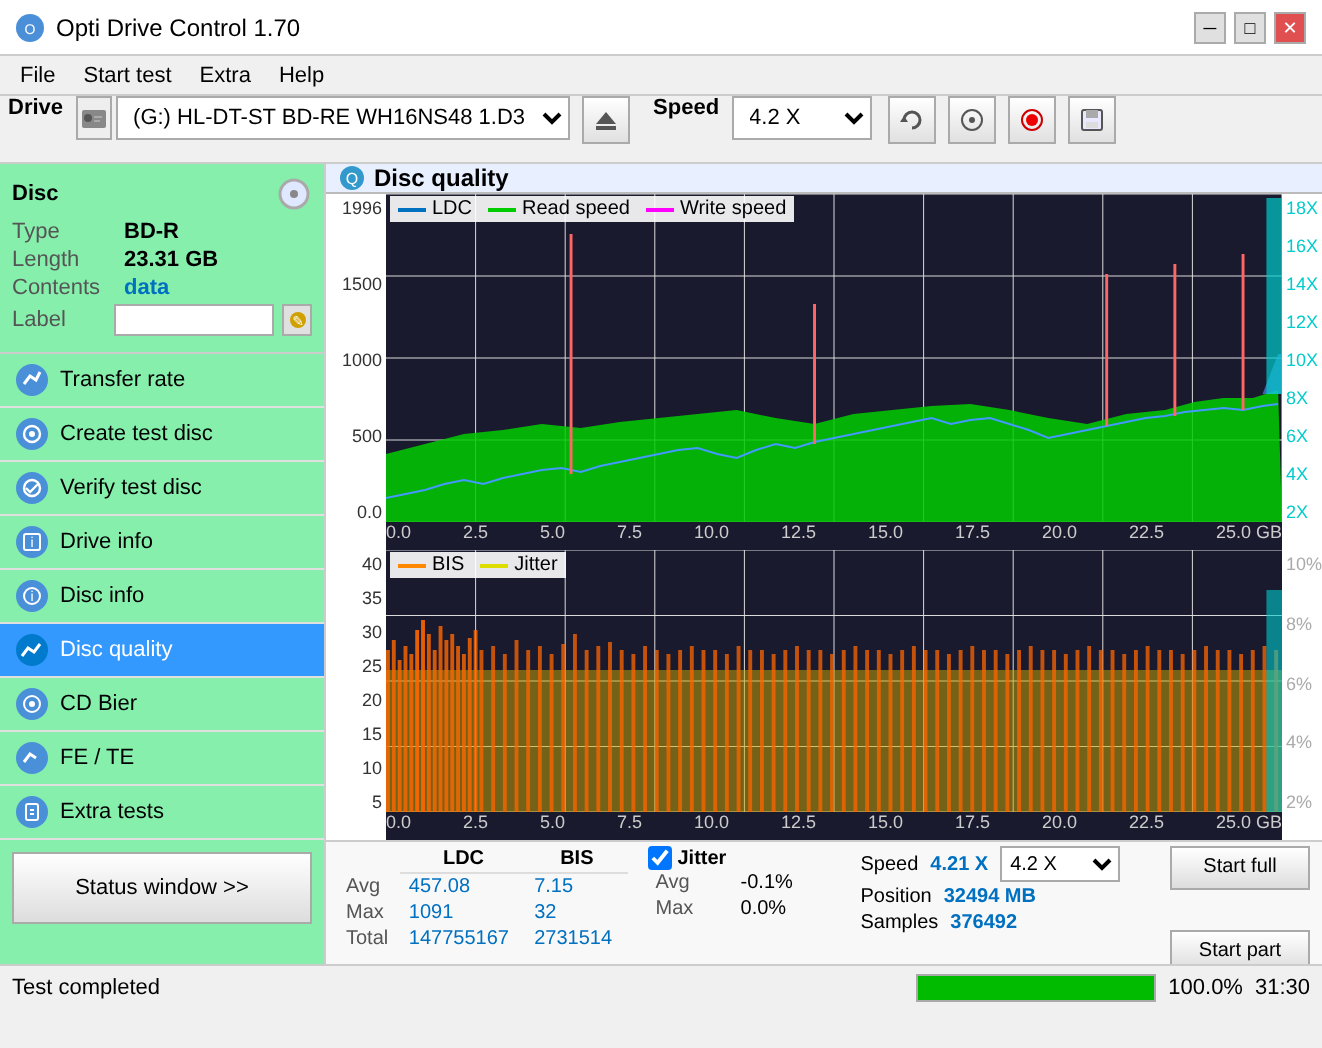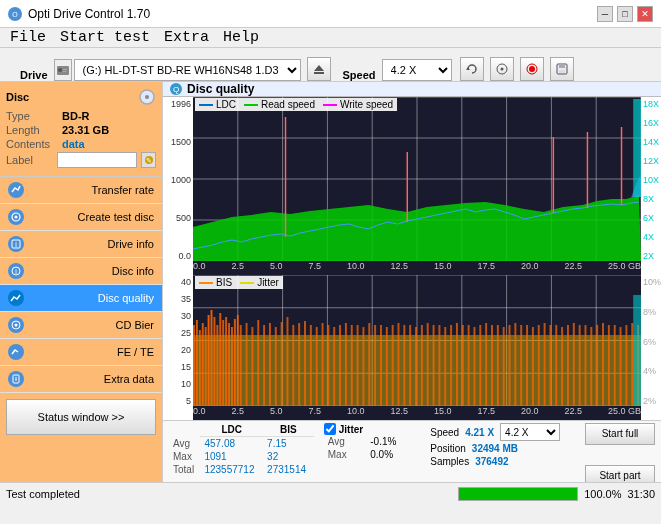--- a/index.html
+++ b/index.html
@@ -8,48 +8,48 @@
     
     .title-bar { background: #fff; height: 28px; display: flex; align-items: center; padding: 0 8px; border-bottom: 1px solid #ccc; justify-content: space-between; }
     .title-bar-left { display: flex; align-items: center; gap: 6px; font-size: 12px; font-weight: normal; }
     .title-icon { width: 14px; height: 14px; background: #4a90d9; border-radius: 50%; display: flex; align-items: center; justify-content: center; }
     .title-controls { display: flex; gap: 4px; }
     .title-btn { width: 16px; height: 16px; border: 1px solid #aaa; background: #e0e0e0; cursor: pointer; display: flex; align-items: center; justify-content: center; font-size: 9px; }
     .title-btn.close { background: #e05050; color: white; }
 
     
     .menu-bar { background: #f0f0f0; height: 20px; display: flex; align-items: center; padding: 0 4px; border-bottom: 1px solid #ccc; gap: 2px; }
-    .menu-item { padding: 1px 6px; font-size: 15px; cursor: pointer; font-family: Liberation Mono, monospace; }
-
-    
-    .drive-toolbar { background: #f0f0f0; height: 34px; display: flex; align-items: flex-end; padding: 0 20px; border-bottom: 1px solid #ccc; gap: 6px; }
+    .menu-item { padding: 1px 6px; font-size: 11px; cursor: pointer; }
+
+    
+    .drive-toolbar { background: #f0f0f0; height: 34px; display: flex; align-items: flex-start; padding: 0 4px; border-bottom: 1px solid #ccc; gap: 6px; }
     .drive-label { font-size: 11px; font-weight: bold; }
     .drive-select { height: 22px; font-size: 11px; border: 1px solid #aaa; background: white; padding: 0 4px; min-width: 220px; }
     .toolbar-icon-btn { width: 24px; height: 24px; border: 1px solid #aaa; background: linear-gradient(to bottom, #fff, #e0e0e0); cursor: pointer; display: flex; align-items: center; justify-content: center; font-size: 12px; }
     .speed-label { font-size: 11px; font-weight: bold; margin-left: 6px; }
     .speed-select { height: 22px; font-size: 11px; border: 1px solid #aaa; background: white; padding: 0 4px; width: 70px; }
 
     
     .main-layout { display: flex; height: calc(524px - 28px - 20px - 34px - 22px - 20px); }
 
     
-    .sidebar { width: 163px; background: #fdba74; border-right: 1px solid #ccc; display: flex; flex-direction: column; }
+    .sidebar { width: 163px; background: #86efac; border-right: 1px solid #ccc; display: flex; flex-direction: column; }
     .disc-section { padding: 6px; border-bottom: 1px solid #ccc; }
     .disc-header { display: flex; align-items: center; justify-content: space-between; margin-bottom: 4px; }
     .disc-title { font-weight: bold; font-size: 11px; }
     .disc-row { display: flex; align-items: center; margin-bottom: 2px; gap: 4px; }
     .disc-field-label { color: #555; width: 52px; font-size: 11px; }
     .disc-field-value { font-size: 11px; font-weight: bold; }
     .disc-field-value.blue { color: #0070c0; }
     .disc-field-value.link { color: #0070c0; cursor: pointer; }
     .label-input { height: 16px; width: 80px; border: 1px solid #aaa; font-size: 10px; padding: 0 2px; }
     .label-btn { width: 16px; height: 16px; border: 1px solid #aaa; background: #e0e0e0; cursor: pointer; display: flex; align-items: center; justify-content: center; }
 
     .sidebar-menu { display: flex; flex-direction: column; }
-    .sidebar-item { display: flex; align-items: center; gap: 6px; padding: 5px 8px; cursor: pointer; font-size: 11px; border-bottom: 1px solid #e0e0e0; justify-content: space-between; }
+    .sidebar-item { display: flex; align-items: center; gap: 6px; padding: 5px 8px; cursor: pointer; font-size: 11px; border-bottom: 1px solid #e0e0e0; }
     .sidebar-item.active { background: #3399ff; color: white; }
     .sidebar-item-icon { width: 16px; height: 16px; border-radius: 50%; display: flex; align-items: center; justify-content: center; font-size: 10px; flex-shrink: 0; }
 
     .status-btn { margin: 6px; height: 36px; background: linear-gradient(to bottom, #fff, #ddd); border: 1px solid #aaa; cursor: pointer; font-size: 11px; }
 
     
     .content-area { flex: 1; display: flex; flex-direction: column; background: white; overflow: hidden; }
 
     
     .dq-header { background: #e8f0ff; border-bottom: 1px solid #bbb; height: 20px; display: flex; align-items: center; padding: 0 6px; gap: 4px; }
@@ -223,20 +223,29 @@
           <svg width="12" height="12" viewBox="0 0 12 12">
               <circle cx="6" cy="6" r="4" stroke="white" stroke-width="1.2" fill="none"></circle>
               <circle cx="6" cy="6" r="1.5" fill="white"></circle>
             </svg>
         </div>
         <span>Create test disc</span>
       </div>
       <div class="sidebar-item">
         <div class="sidebar-item-icon" style="background:#4a90d9;">
           <svg width="12" height="12" viewBox="0 0 12 12">
+              <circle cx="6" cy="6" r="4" stroke="white" stroke-width="1.2" fill="none"></circle>
+              <polyline points="3,6 5,8 9,4" stroke="white" stroke-width="1.2" fill="none"></polyline>
+            </svg>
+        </div>
+        <span>Verify test disc</span>
+      </div>
+      <div class="sidebar-item">
+        <div class="sidebar-item-icon" style="background:#4a90d9;">
+          <svg width="12" height="12" viewBox="0 0 12 12">
               <rect x="2" y="2" width="8" height="8" rx="1" stroke="white" stroke-width="1" fill="none"></rect>
               <text x="6" y="8.5" text-anchor="middle" fill="white" font-size="7">i</text>
             </svg>
         </div>
         <span>Drive info</span>
       </div>
       <div class="sidebar-item">
         <div class="sidebar-item-icon" style="background:#4a90d9;">
           <svg width="12" height="12" viewBox="0 0 12 12">
               <circle cx="6" cy="6" r="4" stroke="white" stroke-width="1" fill="none"></circle>
@@ -271,21 +280,21 @@
         <span>FE / TE</span>
       </div>
       <div class="sidebar-item">
         <div class="sidebar-item-icon" style="background:#4a90d9;">
           <svg width="12" height="12" viewBox="0 0 12 12">
               <rect x="3" y="2" width="6" height="8" rx="1" stroke="white" stroke-width="1" fill="none"></rect>
               <line x1="5" y1="5" x2="7" y2="5" stroke="white"></line>
               <line x1="5" y1="7" x2="7" y2="7" stroke="white"></line>
             </svg>
         </div>
-        <span>Extra data</span>
+        <span>Extra tests</span>
       </div>
     </div>
 
     <button class="status-btn">Status window &gt;&gt;</button>
   </div>
 
   <div class="content-area">
 
     <div class="dq-header">
       <svg width="14" height="14" viewBox="0 0 14 14">
@@ -561,21 +570,21 @@
             <td class="val-blue">457.08</td>
             <td class="val-blue">7.15</td>
           </tr>
           <tr>
             <td class="row-label">Max</td>
             <td class="val-blue">1091</td>
             <td class="val-blue">32</td>
           </tr>
           <tr>
             <td class="row-label">Total</td>
-            <td class="val-blue">123557712</td>
+            <td class="val-blue">147755167</td>
             <td class="val-blue">2731514</td>
           </tr>
         </tbody>
           </table>
       </div>
 
       <div style="flex:1;">
         <div class="jitter-check">
           <input type="checkbox" checked="" style="width: 12px; height: 12px;">
           <span>Jitter</span>

